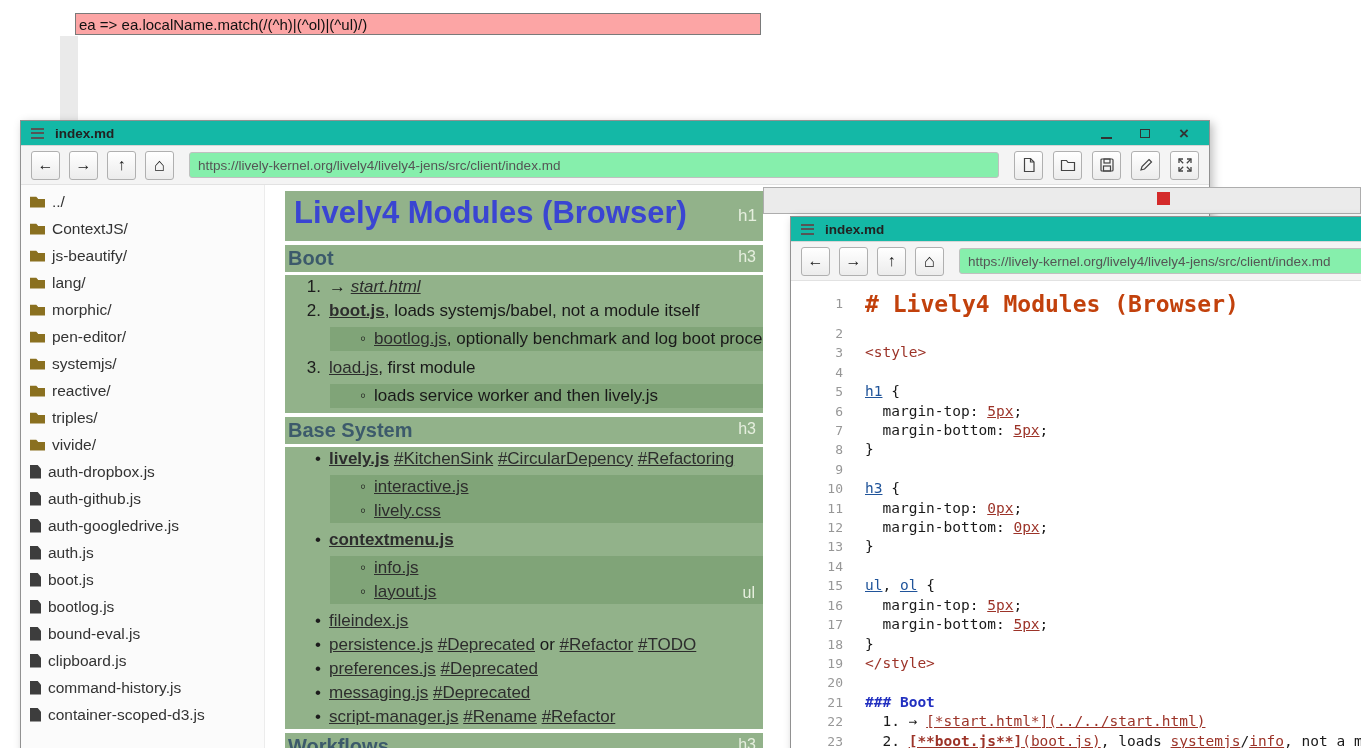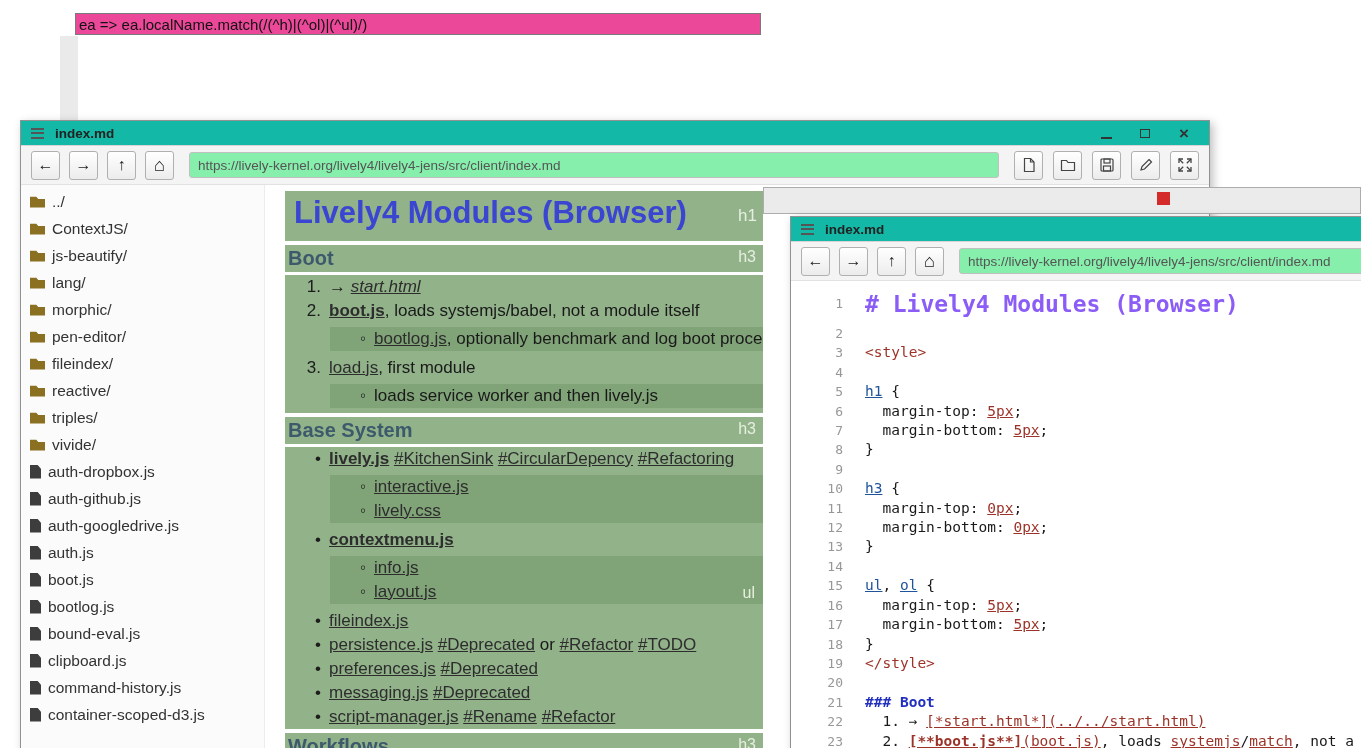--- a/index.html
+++ b/index.html
@@ -2,21 +2,21 @@
 <html><head>
 <meta charset="utf-8">
 <style>
   html,body{margin:0;padding:0;}
   body{width:1361px;height:748px;position:relative;overflow:hidden;background:#ffffff;
        font-family:"Liberation Sans",sans-serif;}
   button{font-family:inherit;padding:0;}
 
   
   .filter-input{position:absolute;left:75px;top:13px;width:686px;height:22px;border:1px solid #7a7a7a;
-    background:#ec4899;font-size:15px;font-family:"Liberation Sans",sans-serif;color:#111;padding:0 3px;box-sizing:border-box;}
+    background:#fca5a5;font-size:15px;font-family:"Liberation Sans",sans-serif;color:#111;padding:0 3px;box-sizing:border-box;}
   .connector{position:absolute;left:60px;top:36px;width:18px;height:85px;background:#eaeaea;}
 
   
   .window{position:absolute;background:#fff;border:1px solid #919191;display:flex;flex-direction:column;
     box-shadow:3px 3px 9px rgba(0,0,0,.25);box-sizing:border-box;}
   .win1{left:20px;top:120px;width:1190px;height:645px;z-index:1;}
   .win2{left:790px;top:216px;width:860px;height:545px;z-index:10;}
   .titlebar{height:24px;background:#14b8a6;border-bottom:1px solid #d6d6d6;display:flex;align-items:center;
     padding:0 10px;gap:11px;flex:none;}
   .hamb{display:flex;flex-direction:column;gap:2.5px;}
@@ -84,21 +84,21 @@
   .seg.italic{font-style:italic;}
 
   
   .editor{flex:1;background:#fff;padding-top:6px;overflow:hidden;
     font-family:"DejaVu Sans Mono",monospace;font-size:14.5px;color:#1a1a1a;}
   .cm-line{display:flex;line-height:19.4px;}
   .cm-line.big{line-height:34px;}
   .ln{width:52px;flex:none;text-align:right;color:#979797;font-size:13px;}
   .code{margin-left:22px;white-space:pre;}
   .big .code .seg{font-size:23px;}
-  .cm-h1{color:#8b5cf6;font-weight:bold;}
+  .cm-h1{color:#c2410c;font-weight:bold;}
   .cm-h3{color:#2230c0;font-weight:bold;}
   .cm-tag{color:#9c3328;}
   .cm-sel{color:#20549a;text-decoration:underline;}
   .cm-val{color:#9c3328;text-decoration:underline;}
   .cm-link{color:#9c3328;text-decoration:underline;}
   .cm-url{color:#9c3328;text-decoration:underline;}
   .cm-em{}
   .cm-strong{font-weight:bold;}
   .cm-pl{color:#1a1a1a;}
 
@@ -202,21 +202,21 @@
         <div class="nav-item">
           <span class="nav-icon folder-icon"></span>
           <span class="nav-label">morphic/</span>
         </div>
         <div class="nav-item">
           <span class="nav-icon folder-icon"></span>
           <span class="nav-label">pen-editor/</span>
         </div>
         <div class="nav-item">
           <span class="nav-icon folder-icon"></span>
-          <span class="nav-label">fileindex/</span>
+          <span class="nav-label">systemjs/</span>
         </div>
         <div class="nav-item">
           <span class="nav-icon folder-icon"></span>
           <span class="nav-label">reactive/</span>
         </div>
         <div class="nav-item">
           <span class="nav-icon folder-icon"></span>
           <span class="nav-label">triples/</span>
         </div>
         <div class="nav-item">
@@ -499,16 +499,16 @@
       <div class="cm-line">
         <span class="ln">21</span>
         <span class="code"><span class="seg cm-h3">### Boot</span></span>
       </div>
       <div class="cm-line">
         <span class="ln">22</span>
         <span class="code"><span class="seg cm-pl">  1. → </span><span class="seg cm-link cm-em">[*start.html*]</span><span class="seg cm-url">(../../start.html)</span></span>
       </div>
       <div class="cm-line">
         <span class="ln">23</span>
-        <span class="code"><span class="seg cm-pl">  2. </span><span class="seg cm-link cm-strong">[**boot.js**]</span><span class="seg cm-url">(boot.js)</span><span class="seg cm-pl">, loads </span><span class="seg cm-val">systemjs</span><span class="seg cm-pl">/</span><span class="seg cm-val">match</span><span class="seg cm-pl">, not a module itself</span></span>
+        <span class="code"><span class="seg cm-pl">  2. </span><span class="seg cm-link cm-strong">[**boot.js**]</span><span class="seg cm-url">(boot.js)</span><span class="seg cm-pl">, loads </span><span class="seg cm-val">systemjs</span><span class="seg cm-pl">/</span><span class="seg cm-val">info</span><span class="seg cm-pl">, not a module itself</span></span>
       </div>
     </div>
 </div>
 
 </body></html>

